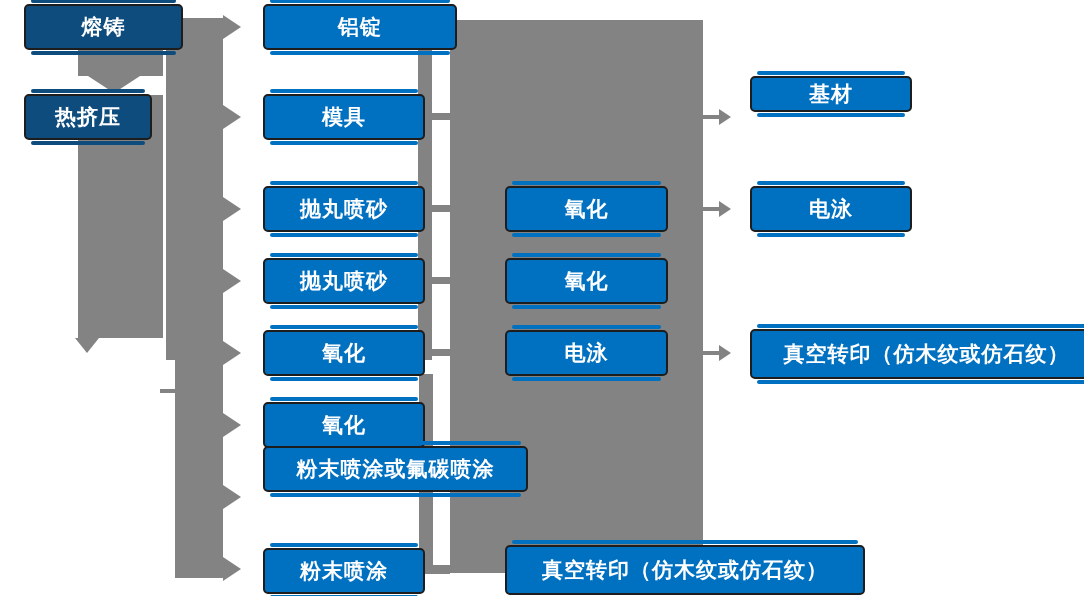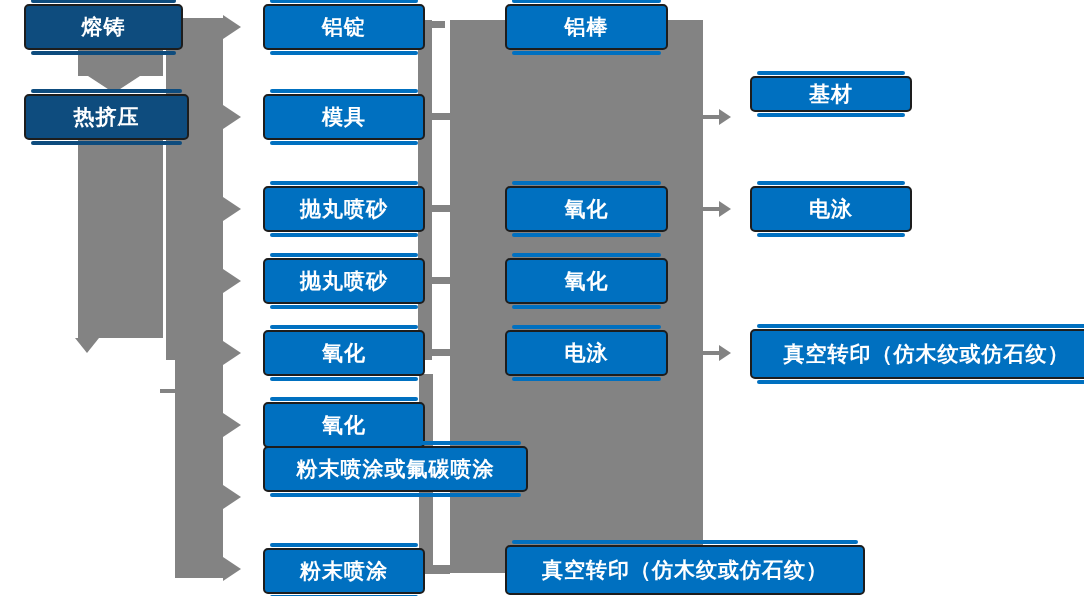--- a/index.html
+++ b/index.html
@@ -85,30 +85,29 @@
 
     <rect x="703" y="115" width="16" height="4"></rect>
     <polygon points="719,109 719,125 731,117"></polygon>
     <rect x="703" y="207" width="16" height="4"></rect>
     <polygon points="719,201 719,217 731,209"></polygon>
     <rect x="703" y="351" width="16" height="4"></rect>
     <polygon points="719,345 719,361 731,353"></polygon>
   </svg>
 
 <div class="node dark" style="left: 4px; top: 4px; width: 159px; height: 46px;">熔铸</div>
-    <div class="node dark" style="left: 4px; top: 94px; width: 165px; height: 46px;">热挤压</div>
-    <div class="node light" style="left: 243px; top: 4px; width: 162px; height: 46px;">铝锭</div>
+    <div class="node dark" style="left: 4px; top: 94px; width: 128px; height: 46px;">热挤压</div>
+    <div class="node light" style="left: 243px; top: 4px; width: 194px; height: 46px;">铝锭</div>
     <div class="node light" style="left: 243px; top: 94px; width: 162px; height: 46px;">模具</div>
     <div class="node light" style="left: 243px; top: 186px; width: 162px; height: 46px;">抛丸喷砂</div>
     <div class="node light" style="left: 243px; top: 258px; width: 162px; height: 46px;">抛丸喷砂</div>
     <div class="node light" style="left: 243px; top: 330px; width: 162px; height: 46px;">氧化</div>
     <div class="node light" style="left: 243px; top: 402px; width: 162px; height: 46px;">氧化</div>
     <div class="node light" style="left: 243px; top: 446px; width: 265px; height: 46px;">粉末喷涂或氟碳喷涂</div>
     <div class="node light" style="left: 243px; top: 548px; width: 162px; height: 46px;">粉末喷涂</div>
-    <div class="node light" style="left: 485px; top: 4px; width: 163px; height: 46px;">铝棒</div>
     <div class="node light" style="left: 485px; top: 186px; width: 163px; height: 46px;">氧化</div>
     <div class="node light" style="left: 485px; top: 258px; width: 163px; height: 46px;">氧化</div>
     <div class="node light" style="left: 485px; top: 330px; width: 163px; height: 46px;">电泳</div>
     <div class="node light" style="left: 485px; top: 545px; width: 360px; height: 50px;">真空转印（仿木纹或仿石纹）</div>
     <div class="node light" style="left: 730px; top: 76px; width: 162px; height: 36px;">基材</div>
     <div class="node light" style="left: 730px; top: 186px; width: 162px; height: 46px;">电泳</div>
     <div class="node light" style="left: 730px; top: 329px; width: 353px; height: 50px;">真空转印（仿木纹或仿石纹）</div>
   </div>
 
 </body></html>

